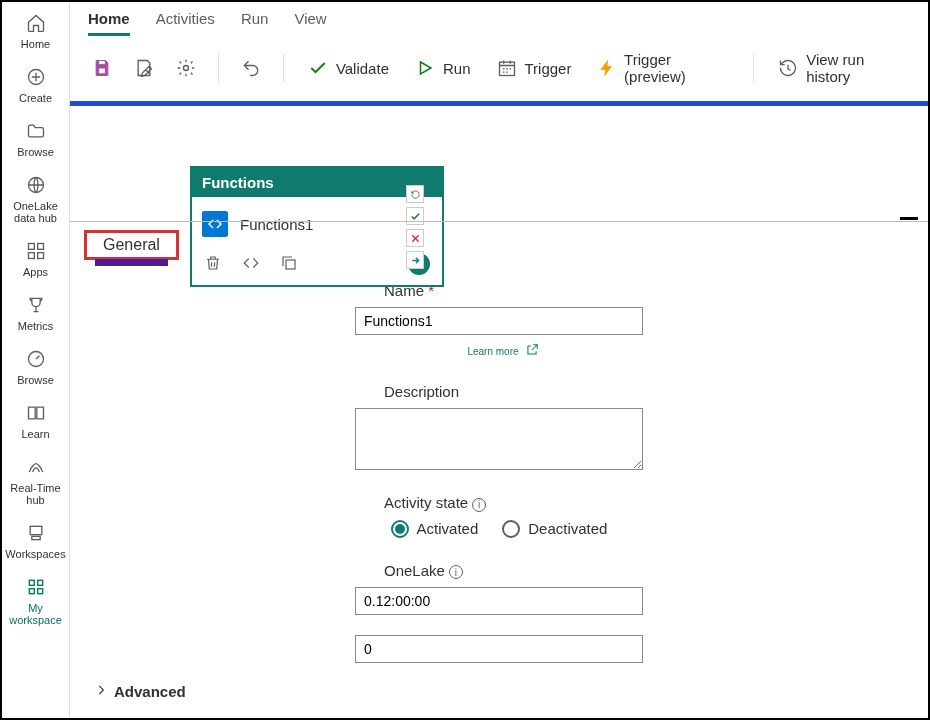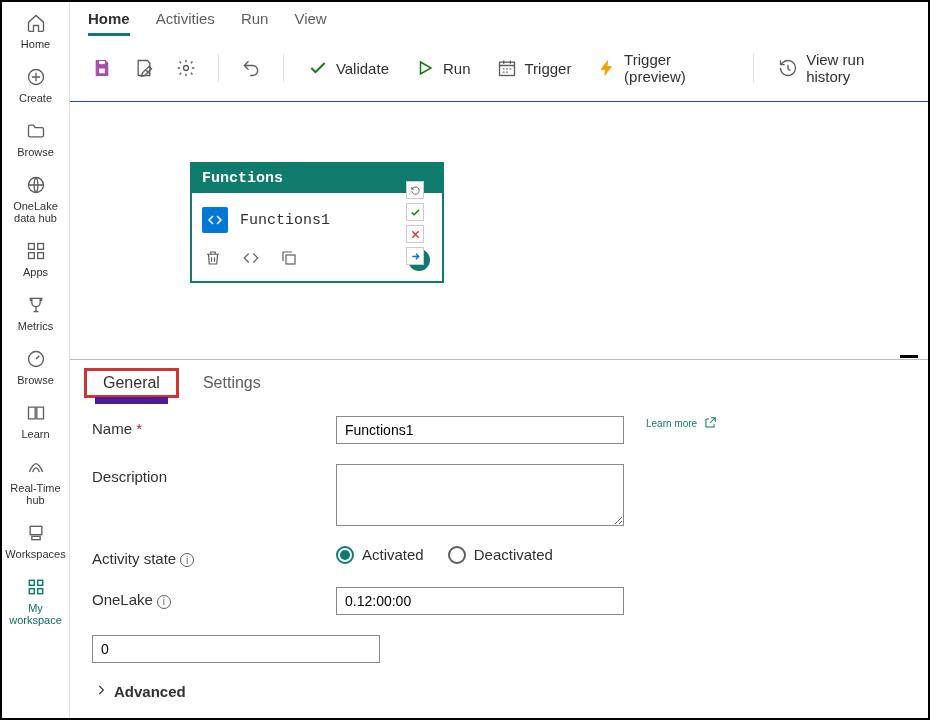--- a/index.html
+++ b/index.html
@@ -68,21 +68,21 @@
   font-weight: 600;
   border-bottom: 3px solid #0f7b6c;
 }
 
 
 .toolbar {
   display: flex;
   align-items: center;
   gap: 14px;
   padding: 10px 18px 12px;
-  border-bottom: 1px solid #1d4ed8;
+  border-bottom: 5px solid #1d4ed8;
 }
 .tb-sep { width: 1px; height: 28px; background: #e1dfdd; margin: 0 4px; }
 .tb-btn {
   display: inline-flex;
   align-items: center;
   gap: 8px;
   font-size: 15px;
   color: #323130;
   cursor: pointer;
   padding: 4px 6px;
@@ -95,21 +95,20 @@
   height: 260px;
   position: relative;
   background: #fff;
 }
 .node-card {
   position: absolute;
   left: 120px; top: 60px;
   width: 254px;
   border: 2px solid #0f7b6c;
   background: #fff;
-  font-family: Liberation Mono, monospace;
 }
 .node-header {
   background: #0f7b6c;
   color: #fff;
   font-weight: 600;
   font-size: 15px;
   padding: 6px 10px;
 }
 .node-body {
   display: flex;
@@ -181,22 +180,23 @@
   border: 3px solid #d13438;
   padding: 3px 8px 3px;
   display: inline-block;
 }
 .form {
   padding: 18px 22px;
   display: flex; flex-direction: column; gap: 20px;
 }
 .form-row {
   display: flex;
-  align-items: flex-start;
-  gap: 14px;
+  align-items: center;
+  gap: 8px;
+  flex-direction: column;
 }
 .form-label {
   width: 230px;
   font-size: 15px;
   color: #323130;
   padding-top: 4px;
 }
 .req { color: #a4262c; }
 .info-circ {
   display: inline-flex; align-items: center; justify-content: center;

